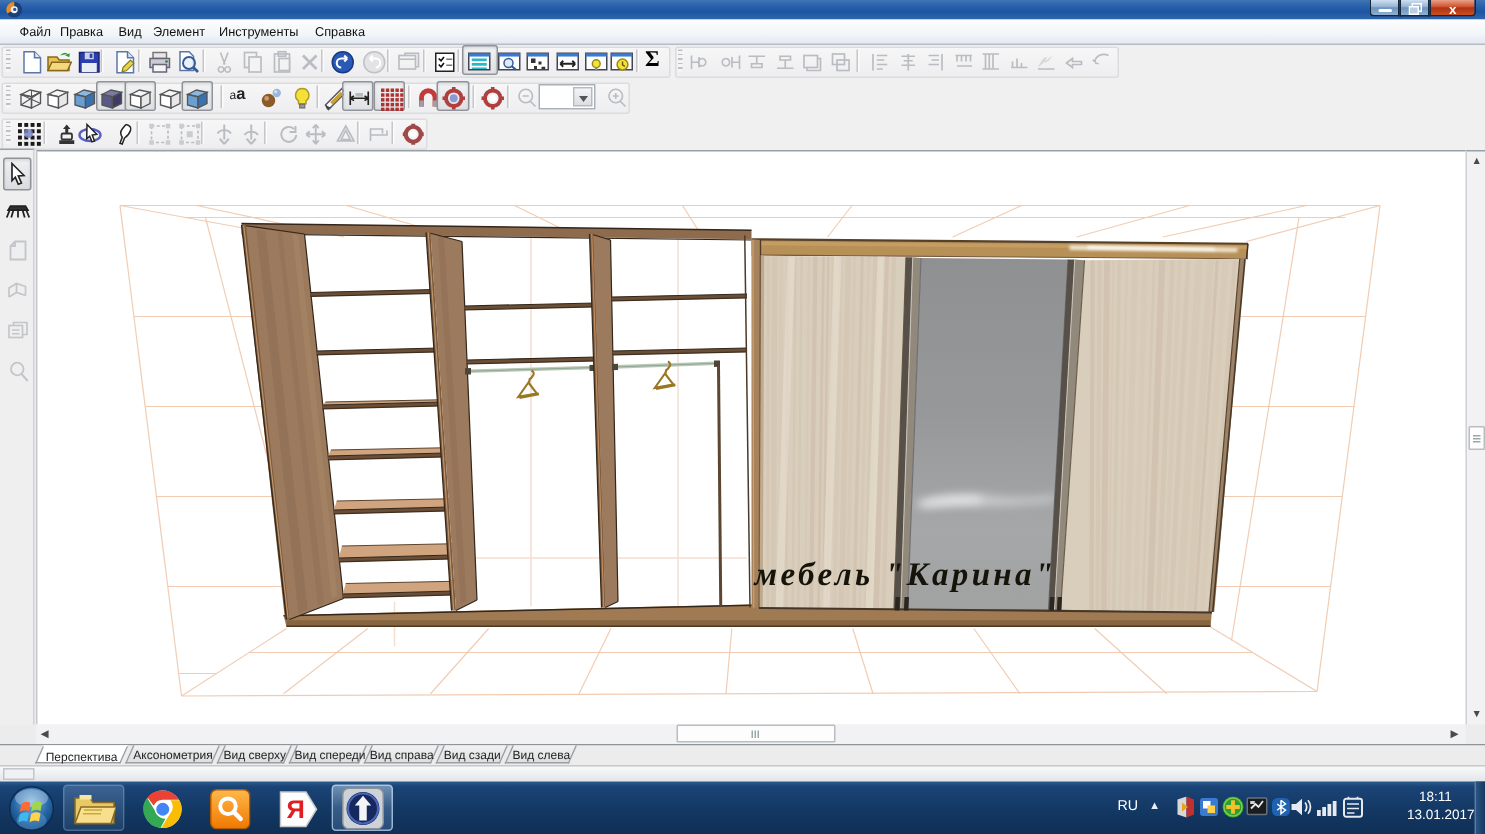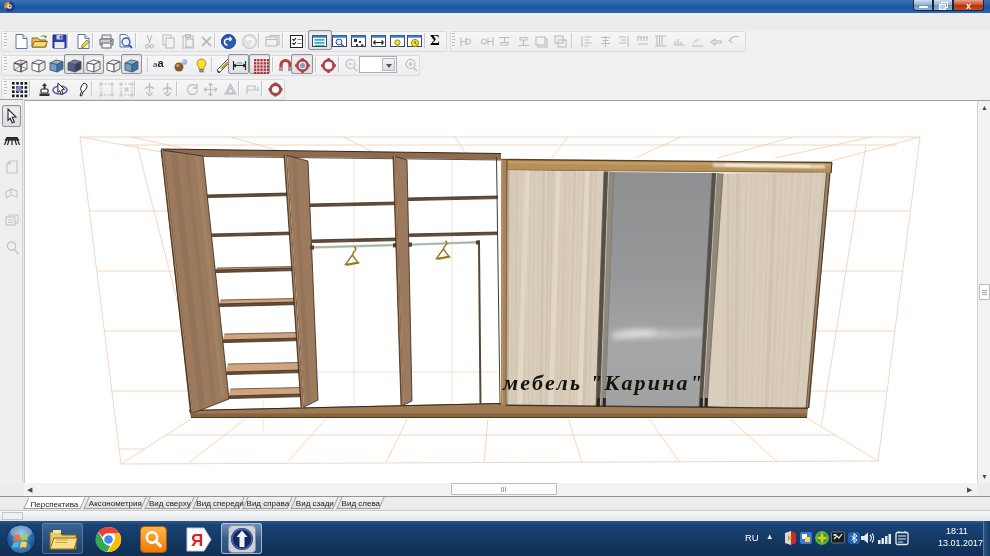--- a/index.html
+++ b/index.html
@@ -57,20 +57,28 @@
       </div>
       <div class="winbtn" style="left:933px;width:20px">
         <svg style="position:absolute;left:5px;top:2px" width="9" height="8">
           <rect x="2.5" y="0.5" width="6" height="5" fill="none" stroke="#fff"></rect>
           <rect x="0.5" y="2.5" width="6" height="5" fill="#b9cfe6" stroke="#fff"></rect>
         </svg>
       </div>
       <div class="winbtn close" style="left:953px;width:31px;border-bottom-right-radius:3px">
         <span style="left:12px;top:1px;font-size:9px">x</span>
       </div>
+    </div>
+    <div id="menu" class="abs">
+      <span style="left:13px">Файл</span>
+      <span style="left:40px">Правка</span>
+      <span style="left:79px">Вид</span>
+      <span style="left:102px">Элемент</span>
+      <span style="left:146px">Инструменты</span>
+      <span style="left:210px">Справка</span>
     </div>
     <div class="tbrow abs" style="top:30px">
       <div class="band" style="left:1px;width:446px"></div>
       <div class="band" style="left:450px;width:296px"></div>
       <div class="grip" style="left:4px"></div>
       <div class="grip" style="left:452px"></div>
       <svg class="ico" style="left:13px;top:3px" width="15" height="15" viewBox="0 0 17 17">
         <path d="M3 1.5 h7 l4 4 V15.5 H3 Z" fill="#fff" stroke="#5b77a8"></path>
         <path d="M10 1.5 V5.5 h4" fill="#dce6f5" stroke="#5b77a8"></path>
       </svg>

